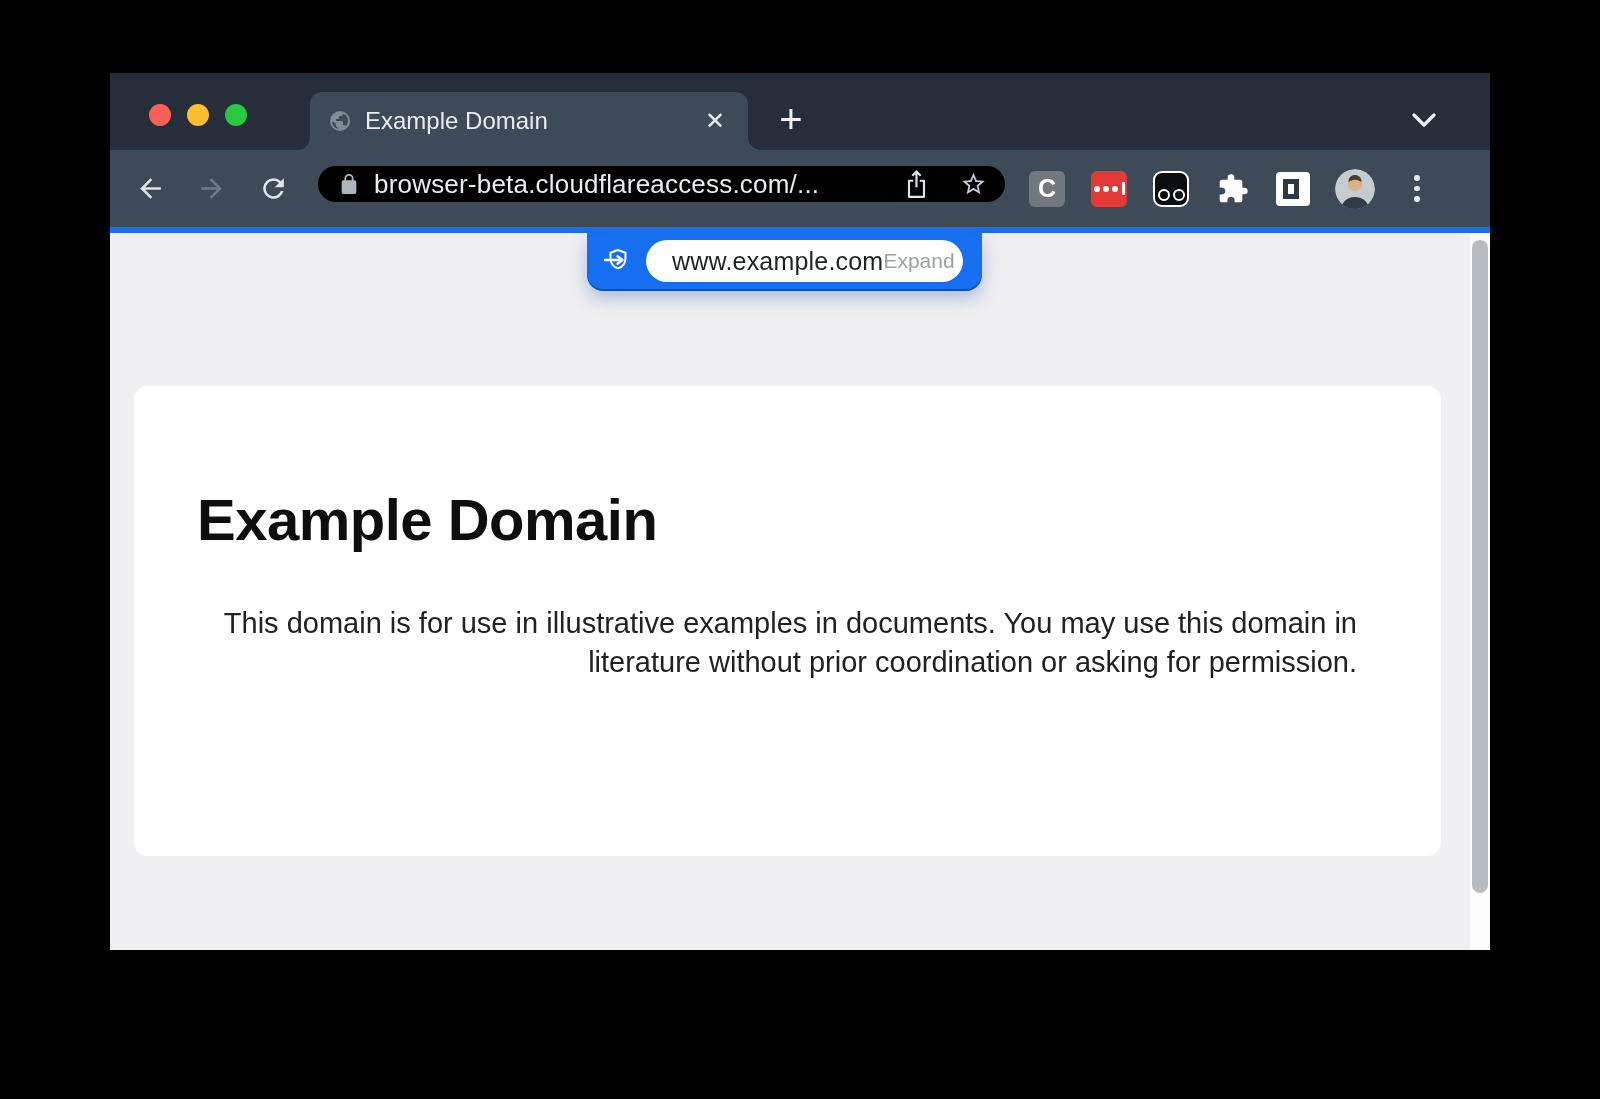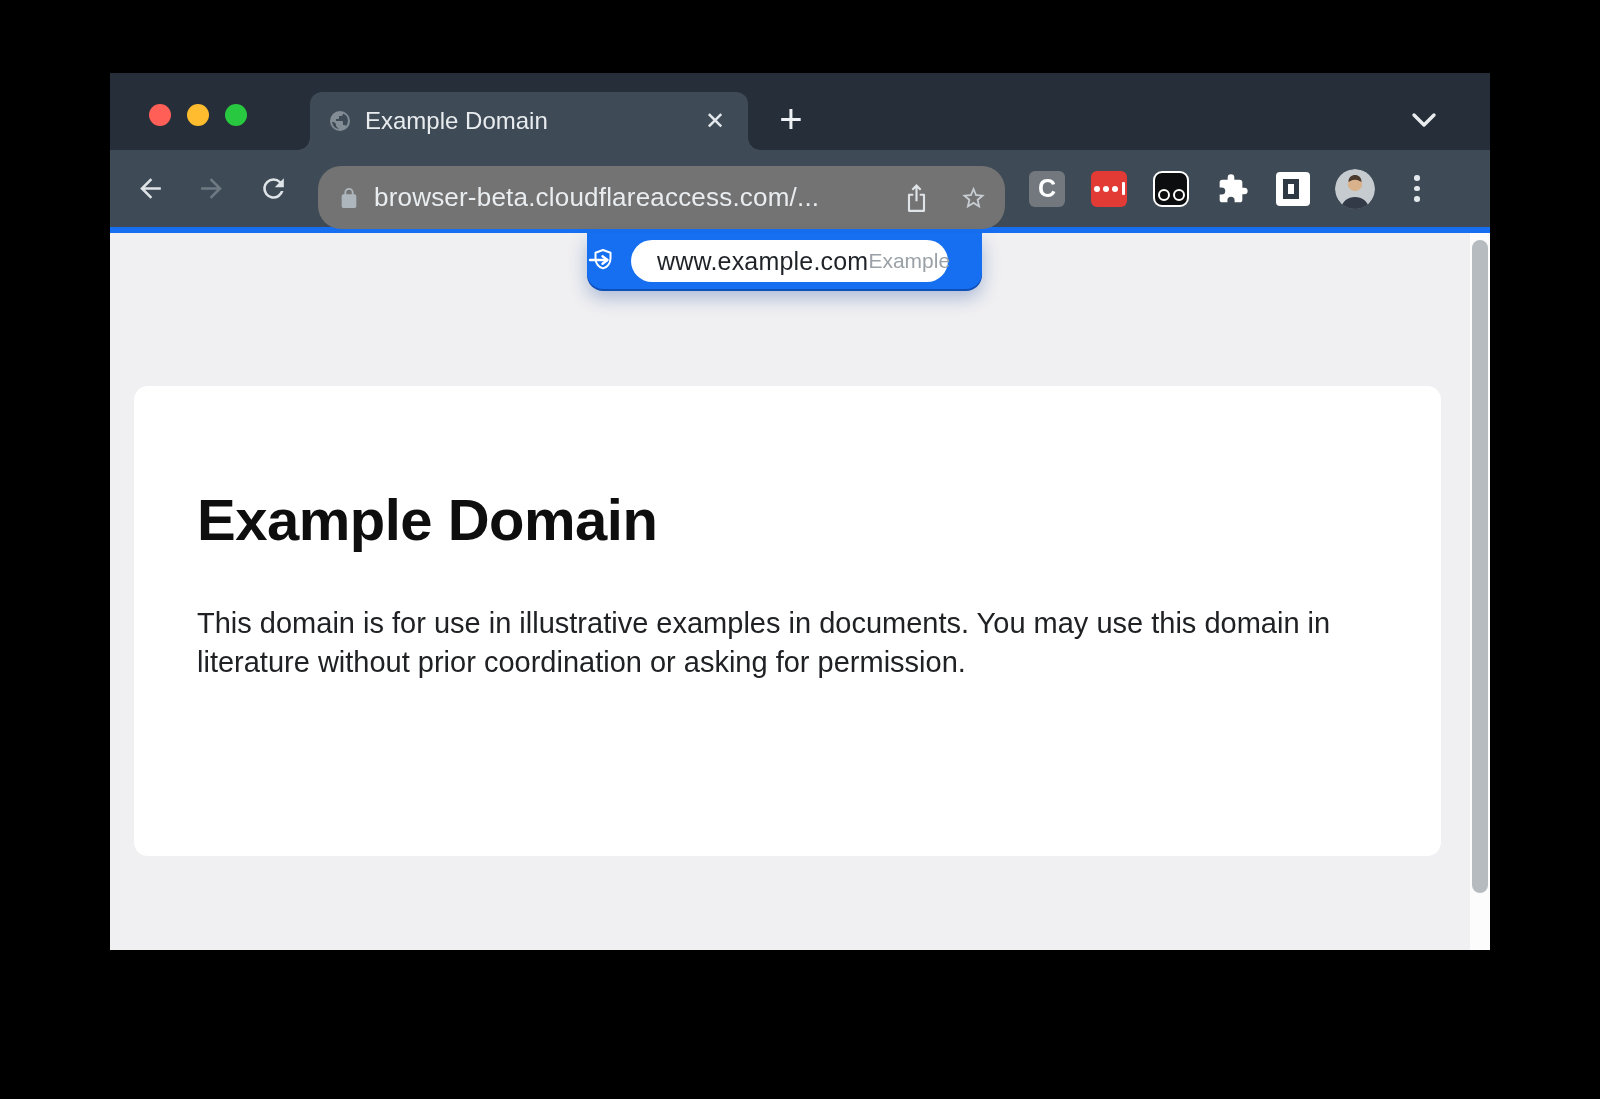--- a/index.html
+++ b/index.html
@@ -44,22 +44,22 @@
     font-size:40px;line-height:38px;text-align:center;font-weight:300;
   }
   .tabsearch{position:absolute;right:52px;top:38px;width:28px;height:18px;}
   
   .toolbar{position:relative;height:77px;background:#3e4a55;}
   .nav-btn{position:absolute;top:23px;width:31px;height:31px;}
   .nav-back{left:25px;}
   .nav-fwd{left:86px;}
   .nav-reload{left:148px;}
   .address-pill{
-    position:absolute;left:208px;top:16px;width:687px;height:63px;border-radius:23px;
-    background:#737373;display:flex;align-items:center;padding:0 18px 0 20px;
+    position:absolute;left:208px;top:16px;width:687px;height:36px;border-radius:23px;
+    background:#000000;display:flex;align-items:center;padding:0 18px 0 20px;
   }
   .lock-wrap{width:22px;height:26px;flex:0 0 auto;}
   .url-text{margin-left:14px;color:#e9edf0;font-size:26px;white-space:nowrap;letter-spacing:.2px;}
   .pill-action{width:27px;height:30px;flex:0 0 auto;}
   .share-wrap{margin-left:auto;}
   .star-wrap{margin-left:30px;}
   .ext{position:absolute;top:50%;transform:translateY(-50%);}
   .ext-c{left:919px;width:36px;height:36px;background:#72787d;border-radius:6px;color:#fff;
     font-size:25px;font-weight:bold;display:flex;align-items:center;justify-content:center;}
   .ext-red{left:981px;width:36px;height:36px;background:#e23b36;border-radius:6px;
@@ -75,41 +75,41 @@
   .ext-avatar{left:1225px;width:40px;height:40px;border-radius:50%;overflow:hidden;}
   .ext-menu{left:1298px;width:18px;height:34px;display:flex;flex-direction:column;
     align-items:center;justify-content:center;gap:5px;}
   .ext-menu i{width:5.5px;height:5.5px;border-radius:50%;background:#e3e8ec;}
   
   .blue-line{height:6px;background:var(--accent-blue);}
   
   .page{position:relative;height:717px;background:#f0f0f2;}
   .badge{
     position:absolute;left:477px;top:0;width:395px;height:56px;background:var(--accent-blue);
-    border-radius:0 0 16px 16px;display:flex;align-items:center;
+    border-radius:0 0 16px 16px;display:flex;align-items:center;padding-left:15px;
     box-shadow:0 2px 0 #0f4fb8,0 9px 18px rgba(15,60,150,.30);
   }
   .badge-shield{width:30px;height:26px;flex:0 0 auto;}
   .badge-pill{
     margin-left:14px;width:317px;height:42px;background:#fff;border-radius:21px;
     display:flex;align-items:center;padding:0 18px 0 26px;
   }
   .badge-domain{color:#1f2328;font-size:25px;letter-spacing:.2px;}
   .badge-expand{margin-left:auto;color:#9aa1a7;font-size:21px;}
   .card{
     position:absolute;left:24px;top:153px;width:1307px;height:470px;background:#fff;
     border-radius:14px;
   }
   .card h1{
     position:absolute;left:63px;top:100px;margin:0;font-size:58px;font-weight:bold;
     color:#0e0e0e;letter-spacing:-.5px;
   }
   .card p{
     position:absolute;left:63px;top:218px;margin:0;width:1160px;font-size:29px;
-    line-height:39px;color:#202124;
+    line-height:39px;color:#202124;text-align:right;
   }
   .card a{
     position:absolute;left:63px;top:326px;font-size:30px;color:var(--link-blue);
     text-decoration:none;
   }
   .scroll-track{position:absolute;right:0;top:0;width:20px;height:717px;background:#fcfcfc;}
   .scroll-thumb{position:absolute;right:2px;top:7px;width:16px;height:653px;border-radius:8px;background:#b6bbbf;}
 </style>
 </head>
 <body>
@@ -202,21 +202,21 @@
   <div class="page">
 
     <div class="badge">
       <svg class="badge-shield" viewBox="0 0 30 26">
         <path d="M16 2l7.5 2.8v5.6c0 4.7-3.2 9-7.5 10-4.3-1-7.5-5.3-7.5-10V4.8L16 2z" fill="none" stroke="#fff" stroke-width="2" stroke-linejoin="round"></path>
         <path d="M3 12h16" stroke="#fff" stroke-width="2.4" stroke-linecap="round"></path>
         <path d="M15.5 8.2L20.5 12l-5 3.8" fill="none" stroke="#fff" stroke-width="2.4" stroke-linecap="round" stroke-linejoin="round"></path>
       </svg>
       <div class="badge-pill">
         <span class="badge-domain">www.example.com</span>
-        <span class="badge-expand">Example</span>
+        <span class="badge-expand">Expand</span>
       </div>
     </div>
 
     <div class="card">
       <h1>Example Domain</h1>
       <p>This domain is for use in illustrative examples in documents. You may use this domain in literature without prior coordination or asking for permission.</p>
     </div>
 
     <div class="scroll-track"></div>
     <div class="scroll-thumb"></div>

